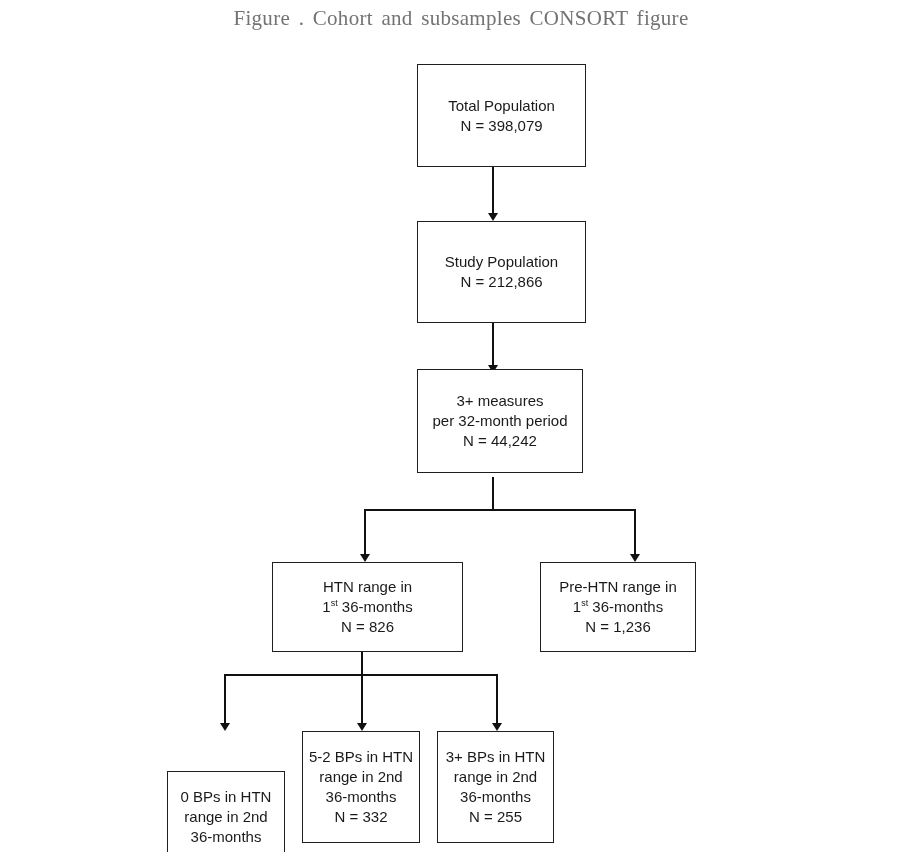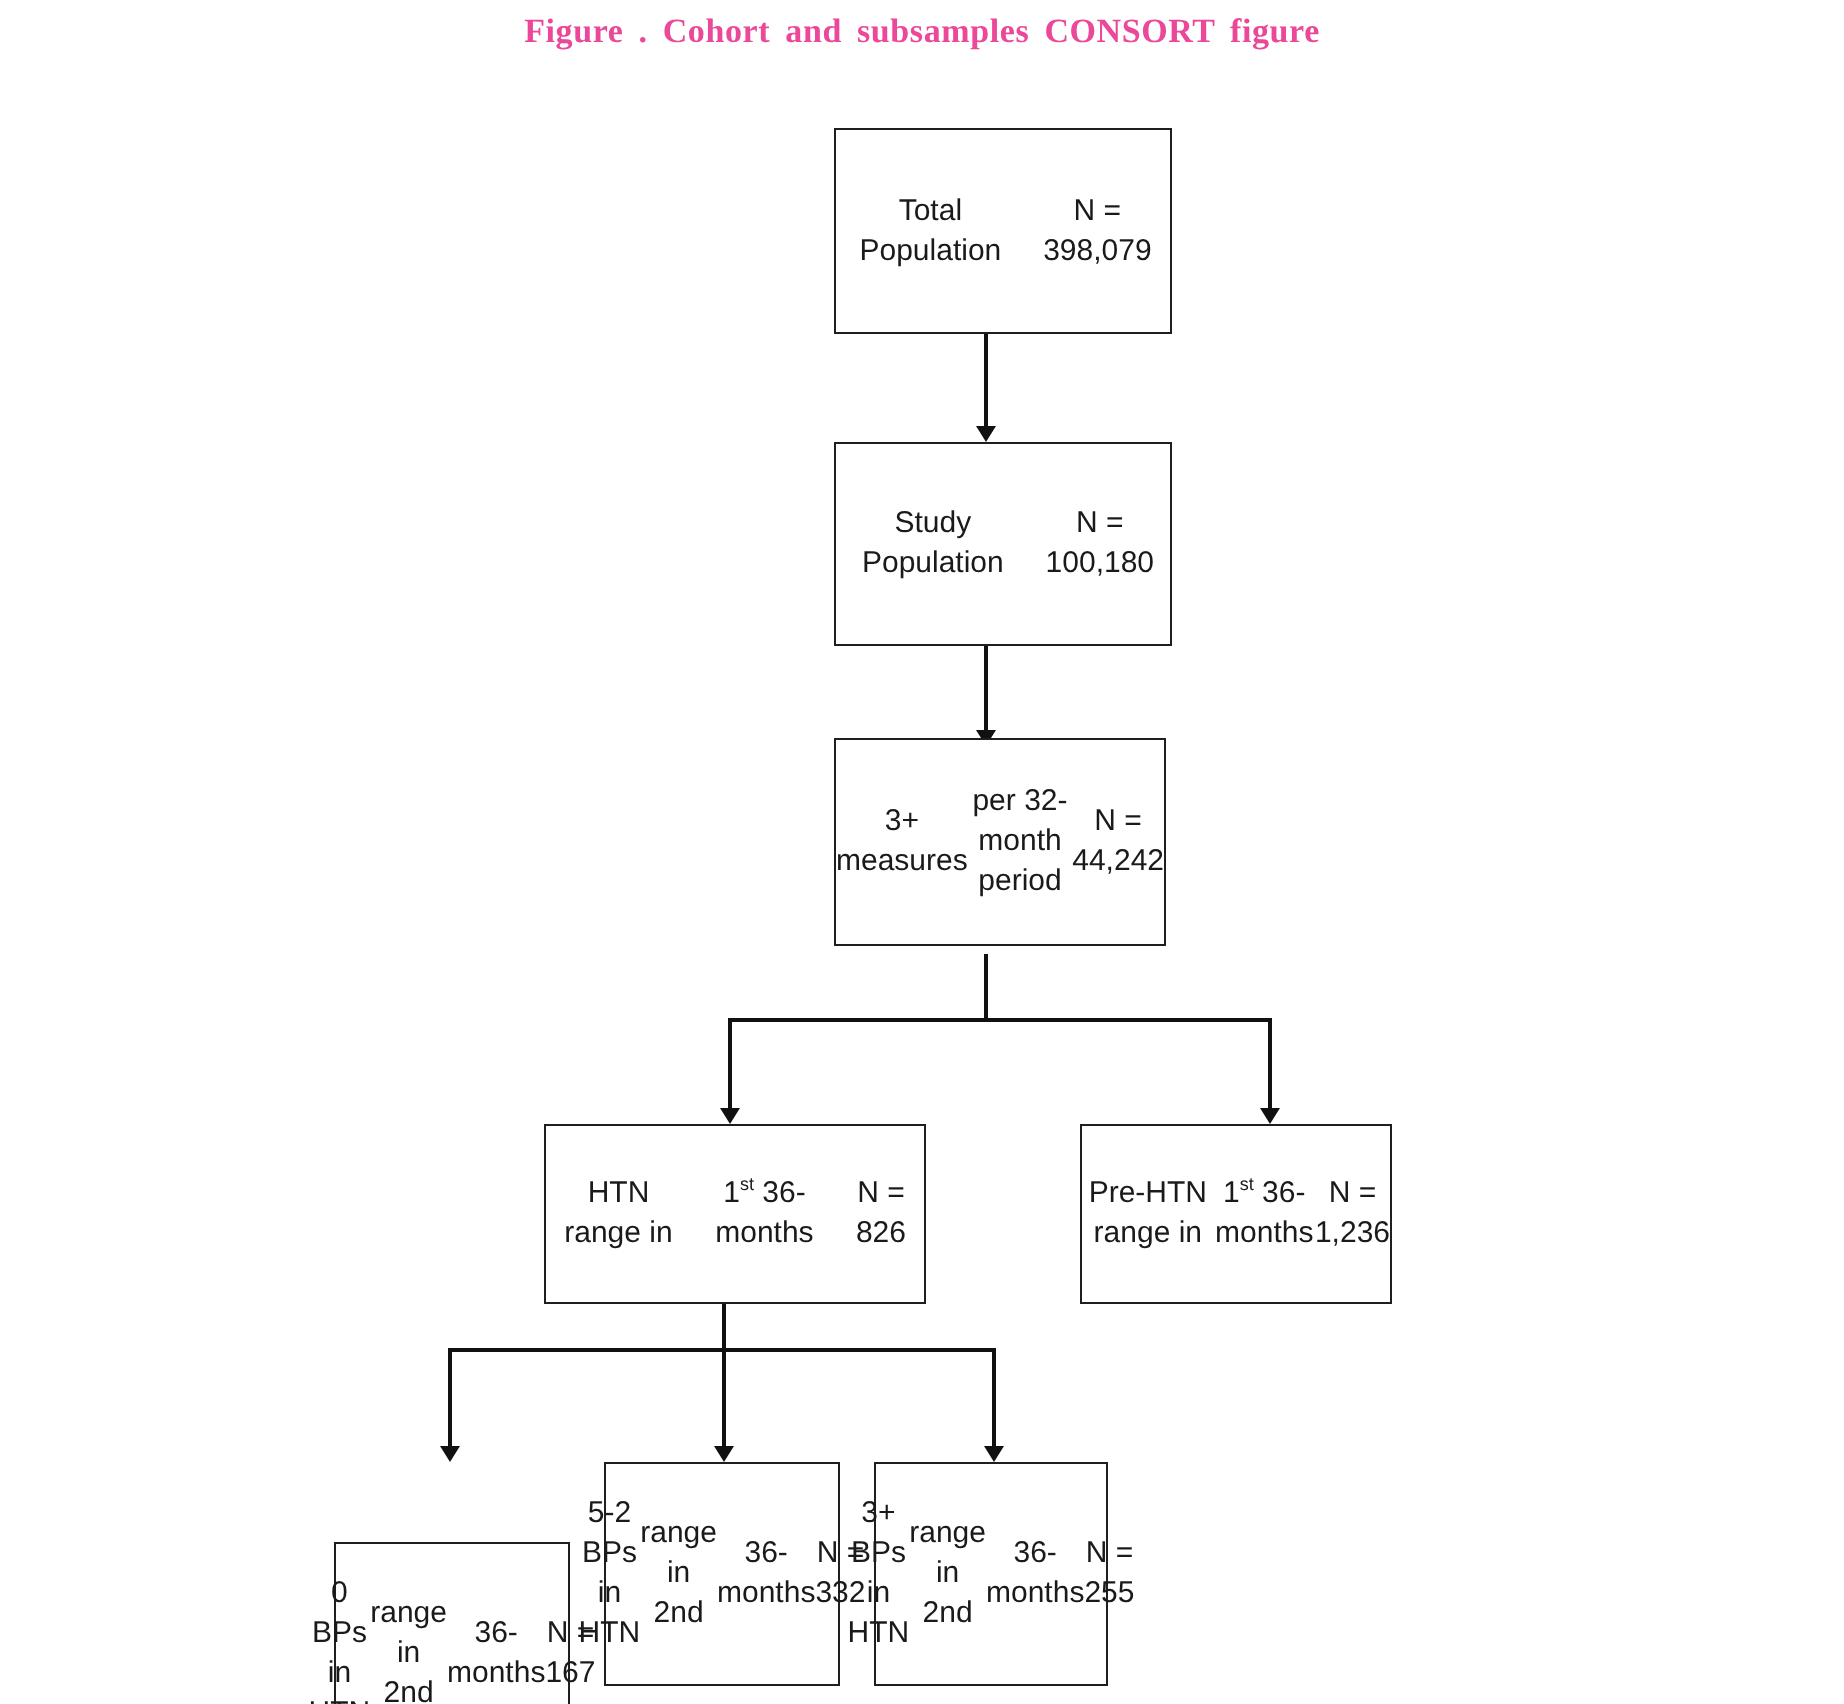--- a/index.html
+++ b/index.html
@@ -12,33 +12,33 @@
     color: #1a1a1a;
     overflow: hidden;
   }
   .figure-title {
     position: absolute;
     top: 6px;
     left: 0;
     width: 100%;
     text-align: center;
     font-family: "Liberation Serif", serif;
-    font-weight: bold;
-    font-size: 17px;
+    font-weight: normal;
+    font-size: 21px;
     letter-spacing: 0.3px;
     word-spacing: 3px;
-    color: #ec4899;
+    color: #737373;
   }
   .fc-box {
     position: absolute;
     box-sizing: border-box;
     border: 1.5px solid #1f1f1f;
     background: #ffffff;
     display: flex;
-    flex-direction: row;
+    flex-direction: column;
     align-items: center;
     justify-content: center;
     text-align: center;
     font-size: 15px;
     line-height: 20px;
   }
   .fc-box sup {
     font-size: 9px;
     line-height: 0;
     vertical-align: super;
@@ -77,21 +77,21 @@
   <div class="fc-box" id="box-total">
     <div>Total Population</div>
     <div>N = 398,079</div>
   </div>
 
   <div class="vline" style="left:492px; top:167px; height:46px;"></div>
   <div class="arrowhead" style="left:488px; top:213px;"></div>
 
   <div class="fc-box" id="box-study">
     <div>Study Population</div>
-    <div>N = 100,180</div>
+    <div>N = 212,866</div>
   </div>
 
   <div class="vline" style="left:492px; top:323px; height:42px;"></div>
   <div class="arrowhead" style="left:488px; top:365px;"></div>
 
   <div class="fc-box" id="box-measures">
     <div>3+ measures</div>
     <div>per 32-month period</div>
     <div>N = 44,242</div>
   </div>

